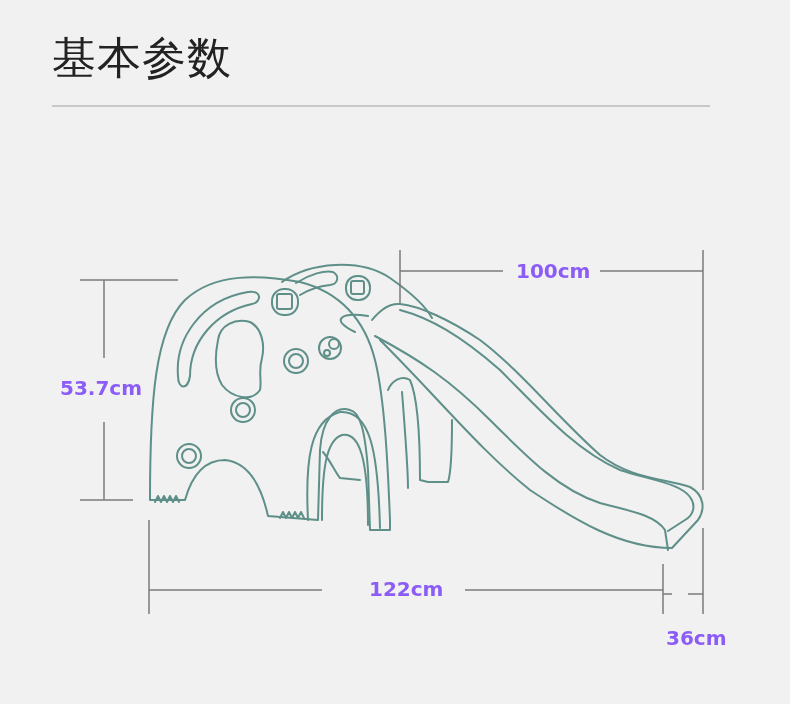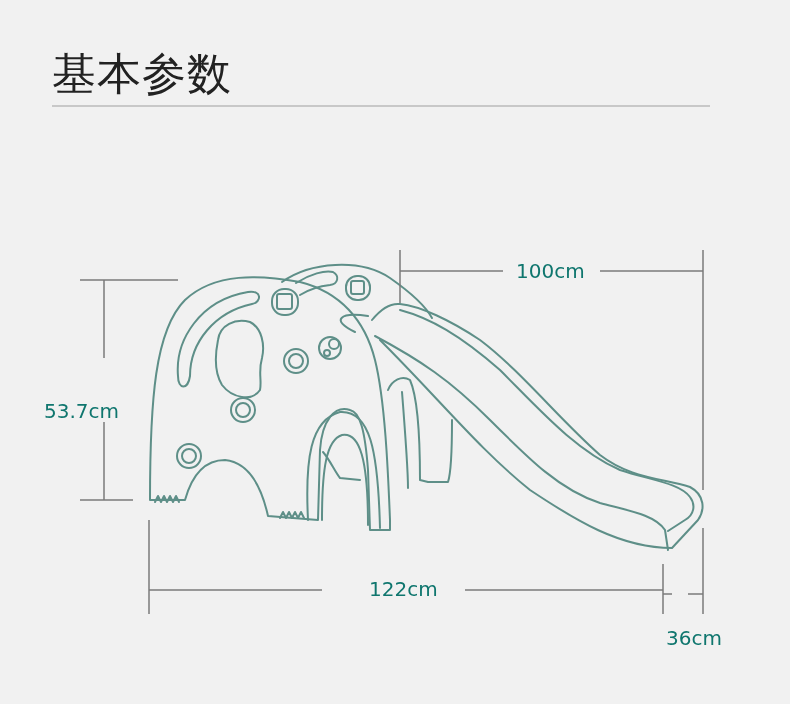--- a/index.html
+++ b/index.html
@@ -1,20 +1,20 @@
 <!DOCTYPE html>
 <html><head>
 <meta charset="utf-8">
 <style>
   html, body { margin:0; padding:0; }
   body { width:790px; height:704px; background:#f1f1f1; position:relative; overflow:hidden; font-family:"DejaVu Sans","Liberation Sans",sans-serif; }
-  .title { position:absolute; left:52px; top:44px; font-size:44px; color:#222; letter-spacing:1px; line-height:60px; }
+  .title { position:absolute; left:52px; top:28px; font-size:44px; color:#222; letter-spacing:1px; line-height:60px; }
   .divider { position:absolute; left:52px; top:105px; width:658px; height:2px; background:#c8c8c8; }
   svg.drawing { position:absolute; left:0; top:0; }
-  .dim { position:absolute; font-size:20px; color:#0f766e; line-height:24px; font-family:"DejaVu Sans","Liberation Sans",sans-serif; }
+  .dim { position:absolute; font-size:20px; color:#8b5cf6; line-height:24px; font-family:"DejaVu Sans","Liberation Sans",sans-serif;font-weight:bold; }
 </style>
 </head>
 <body>
 
 <div class="title">基本参数</div>
 <div class="divider"></div>
 
 <svg class="drawing" width="790" height="704" viewBox="0 0 790 704">
   <g fill="none" stroke="#5e8f88" stroke-width="2" stroke-linejoin="round" stroke-linecap="round">
 
@@ -75,16 +75,16 @@
     <line x1="149" y1="590" x2="322" y2="590"></line>
     <line x1="465" y1="590" x2="663" y2="590"></line>
     <line x1="663" y1="564" x2="663" y2="614"></line>
 
     <line x1="703" y1="528" x2="703" y2="614"></line>
     <line x1="663" y1="594" x2="672" y2="594"></line>
     <line x1="688" y1="594" x2="703" y2="594"></line>
   </g>
 </svg>
 
-<div class="dim" style="left:44px;top:376px;margin-top:23px;">53.7cm</div>
+<div class="dim" style="left:60px;top:376px;">53.7cm</div>
 <div class="dim" style="left:516px;top:259px;">100cm</div>
 <div class="dim" style="left:369px;top:577px;">122cm</div>
 <div class="dim" style="left:654px;top:626px;margin-left:12px;">36cm</div>
 
 </body></html>

